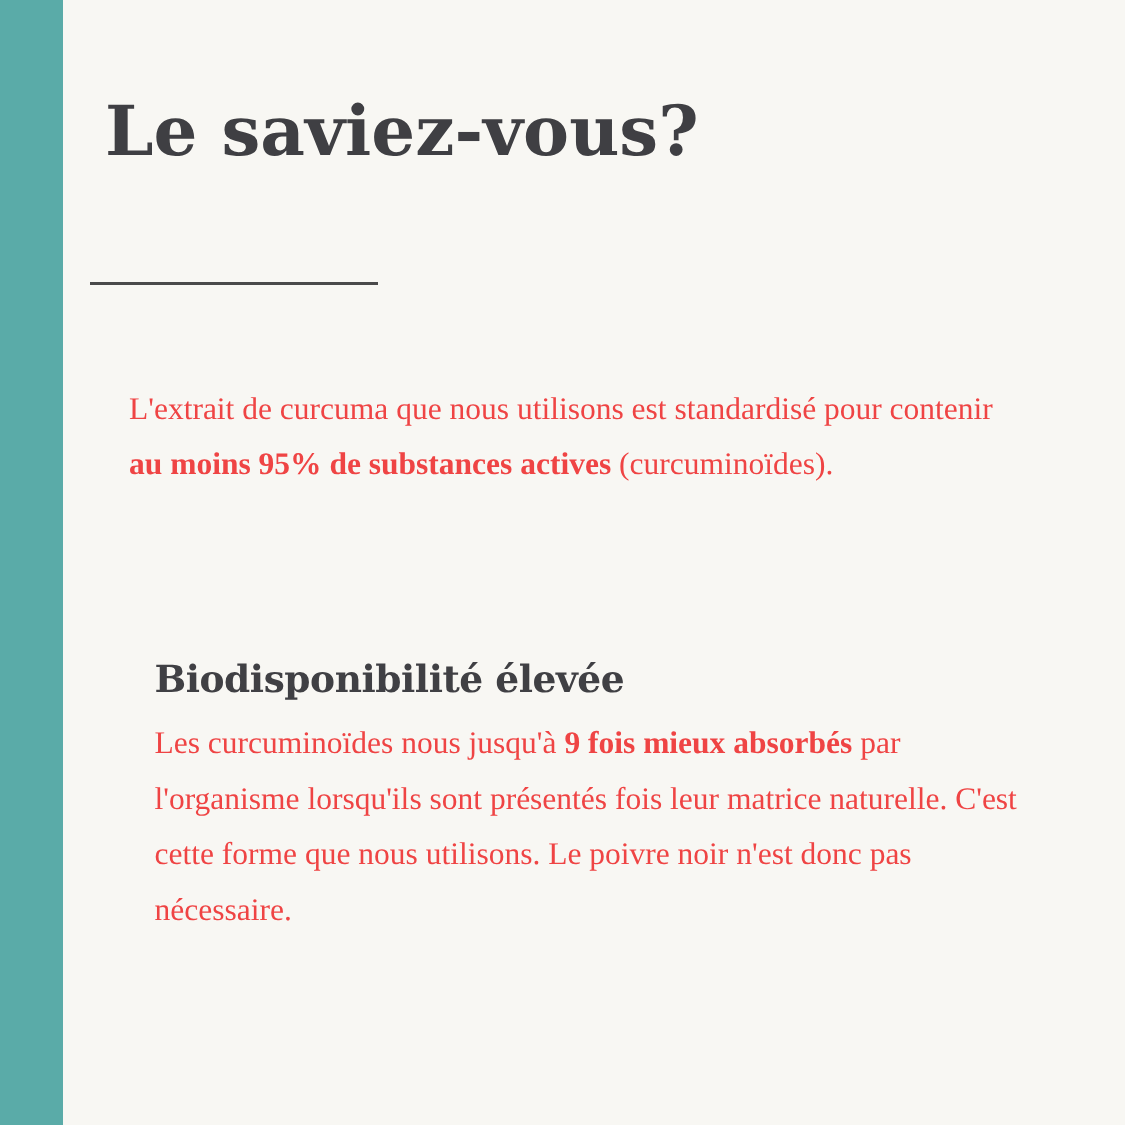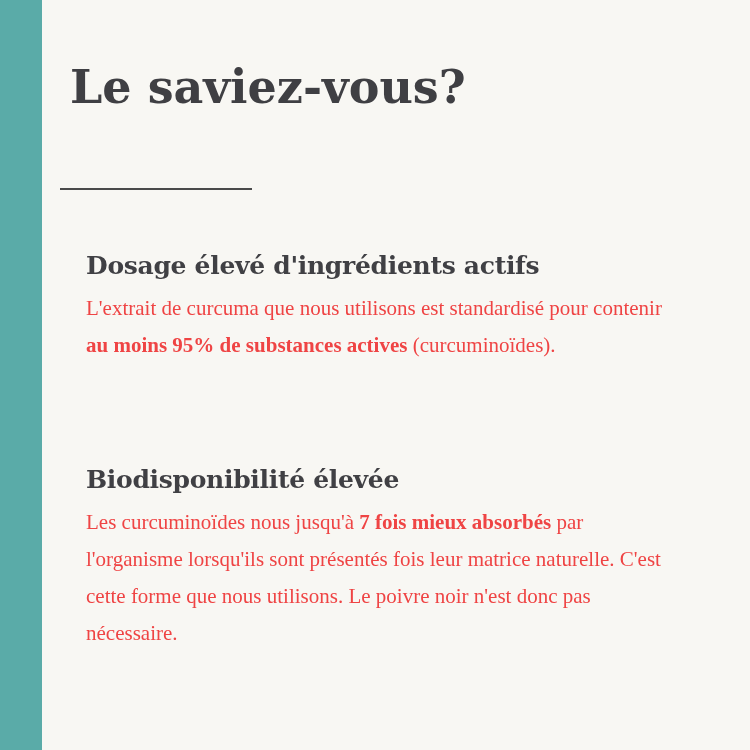--- a/index.html
+++ b/index.html
@@ -24,21 +24,21 @@
       font-weight: bold; font-size: 17px; line-height: 27px;
       color: #3f3f43; width: 480px; letter-spacing: 0px;
       text-transform: uppercase;
     }
     .divider {
       position: absolute; left: 60px; top: 188px; width: 192px; height: 2px;
       background: #4a4a4a;
     }
     .section { position: absolute; left: 86px; width: 600px; }
     .section.s1 { top: 248px; }
-    .section.s2 { top: 462px; }
+    .section.s2 { top: 435px; margin-left: 17px; }
     .section-title {
       margin: 0;
       font-family: "DejaVu Serif", "Liberation Serif", serif;
       font-weight: bold; font-size: 25px; line-height: 36px;
       color: #404044; letter-spacing: -0.3px;
     }
     .section-body {
       margin: 6px 0 0 0;
       font-family: Liberation Serif, serif;
       font-size: 21px; line-height: 37px;
@@ -53,20 +53,19 @@
 
 <h1 class="title">Le saviez-vous?</h1>
 
 <p class="subtitle">
   <br>
 </p>
 
 <div class="divider"></div>
 
 <div class="section s1">
-  <h2 class="section-title">Dosage élevé d'ingrédients actifs</h2>
   <p class="section-body"><span>L'extrait de curcuma que nous utilisons est standardisé pour contenir </span><b>au moins 95% de substances actives</b><span> (curcuminoïdes).</span></p>
 </div>
 
 <div class="section s2">
   <h2 class="section-title">Biodisponibilité élevée</h2>
-  <p class="section-body"><span>Les curcuminoïdes nous jusqu'à </span><b>7 fois mieux absorbés</b><span> par l'organisme lorsqu'ils sont présentés fois leur matrice naturelle. C'est cette forme que nous utilisons. Le poivre noir n'est donc pas nécessaire.</span></p>
+  <p class="section-body"><span>Les curcuminoïdes nous jusqu'à </span><b>9 fois mieux absorbés</b><span> par l'organisme lorsqu'ils sont présentés fois leur matrice naturelle. C'est cette forme que nous utilisons. Le poivre noir n'est donc pas nécessaire.</span></p>
 </div>
 
 </body></html>

